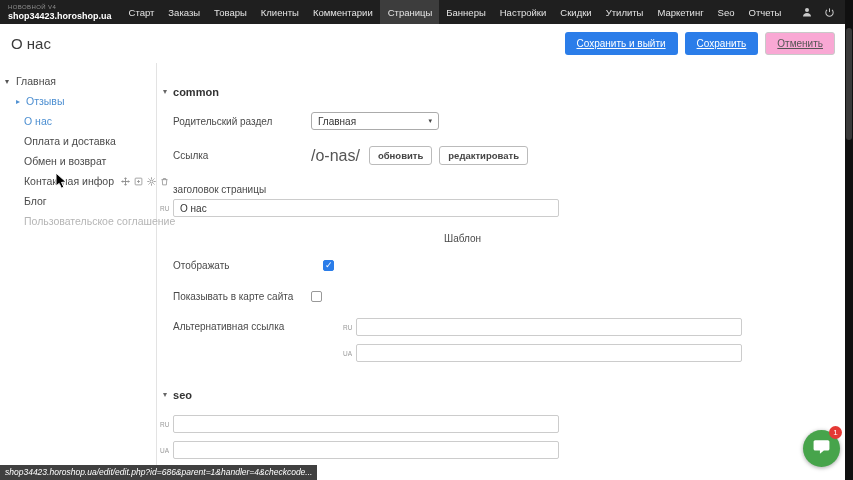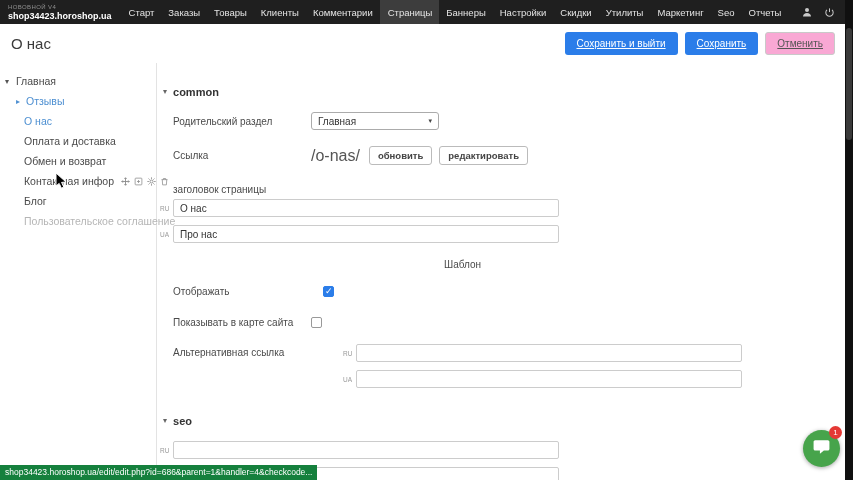--- a/index.html
+++ b/index.html
@@ -58,21 +58,21 @@
   .select{width:128px;height:18px;border:1px solid #ababab;border-radius:3px;display:flex;align-items:center;justify-content:space-between;padding:0 6px;font-size:10px;color:#333;background:#fff;cursor:pointer;}
   .chev{font-size:7px;color:#444;margin-left:6px;}
   .linkval{font-size:16px;color:#555;margin-right:9px;}
   .miniBtn{font-size:9.5px;border:1px solid #bbb;border-radius:3px;background:#fff;padding:3px 8px;color:#444;margin-right:7px;cursor:pointer;font-family:inherit;font-weight:bold;}
   .cb{width:11px;height:11px;border:1px solid #999;border-radius:2px;background:#fff;display:inline-block;position:relative;cursor:pointer;}
   .cb.checked{background:#2b7de9;border-color:#2b7de9;}
   .cb.checked:after{content:"\2713";color:#fff;font-size:9px;position:absolute;left:1px;top:-1px;}
   .fhint{font-size:7px;color:#aaa;margin-top:2px;line-height:8px;font-weight:normal;}
 
   
-  .statusbar{position:fixed;left:0;bottom:0;background:#15803d;color:#fff;font-size:8.5px;padding:2px 5px 3px;z-index:50;white-space:nowrap;}
+  .statusbar{position:fixed;left:0;bottom:0;background:#404040;color:#fff;font-size:8.5px;padding:2px 5px 3px;z-index:50;white-space:nowrap;font-style:italic;}
   .chat{position:fixed;right:13px;bottom:13px;width:37px;height:37px;border-radius:50%;background:#47a44b;z-index:50;display:flex;align-items:center;justify-content:center;box-shadow:0 1px 4px rgba(0,0,0,.35);cursor:pointer;}
   .chat-badge{position:absolute;top:-4px;right:-2px;background:#e53935;color:#fff;font-size:8px;width:13px;height:13px;border-radius:50%;display:flex;align-items:center;justify-content:center;}
   .scrollbar{position:fixed;right:0;top:0;width:8px;height:480px;background:#101010;z-index:60;}
   .scroll-thumb{position:absolute;top:28px;left:1px;width:6px;height:112px;background:#3a3a3a;border-radius:3px;cursor:pointer;}
   .cursor{position:absolute;left:55px;top:172px;z-index:70;pointer-events:none;}
 </style>
 </head>
 <body>
 
 <div class="app">
@@ -203,24 +203,20 @@
         </div>
       </div>
 
       <div class="frow multi mb22">
         <div class="flabel">заголовок страницы</div>
         <div class="stack">
           <div class="inwrap">
             <span class="lang">RU</span>
             <input class="tinput" type="text" value="О нас" style="">
           </div>
-          <div class="inwrap">
-            <span class="lang">UA</span>
-            <input class="tinput" type="text" value="Про нас" style="">
-          </div>
         </div>
       </div>
 
       <div class="frow mb22">
         <div class="flabel">Шаблон</div>
       </div>
 
       <div class="frow mb20">
         <div class="flabel">Отображать</div>
         <div class="fctrl">

